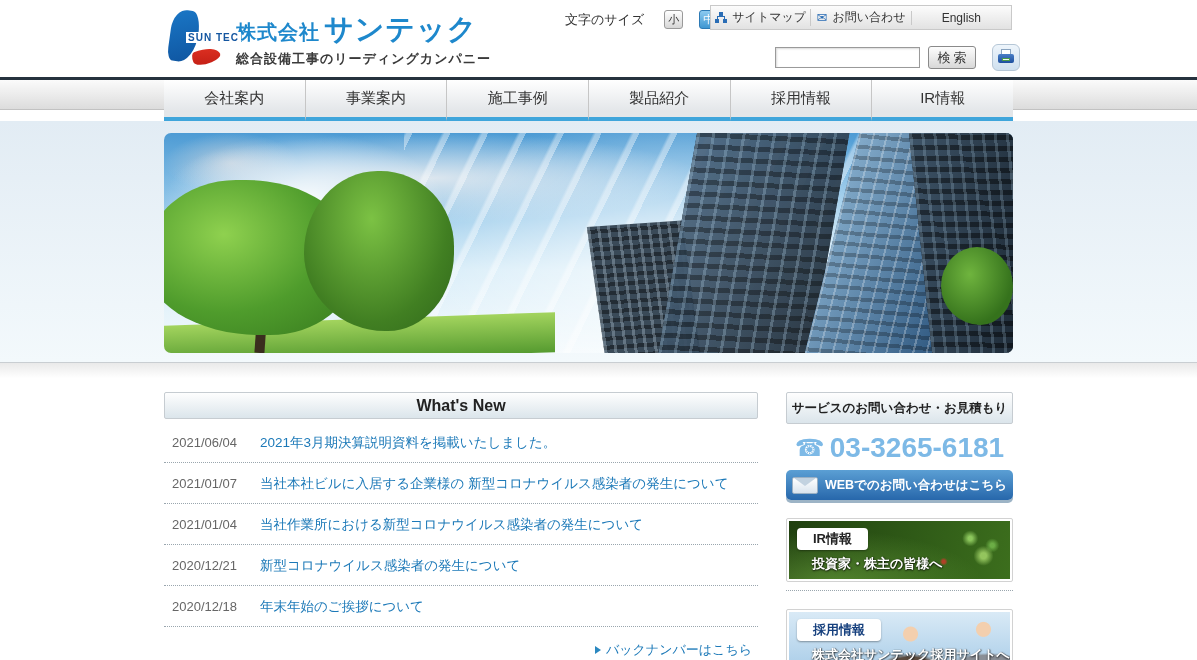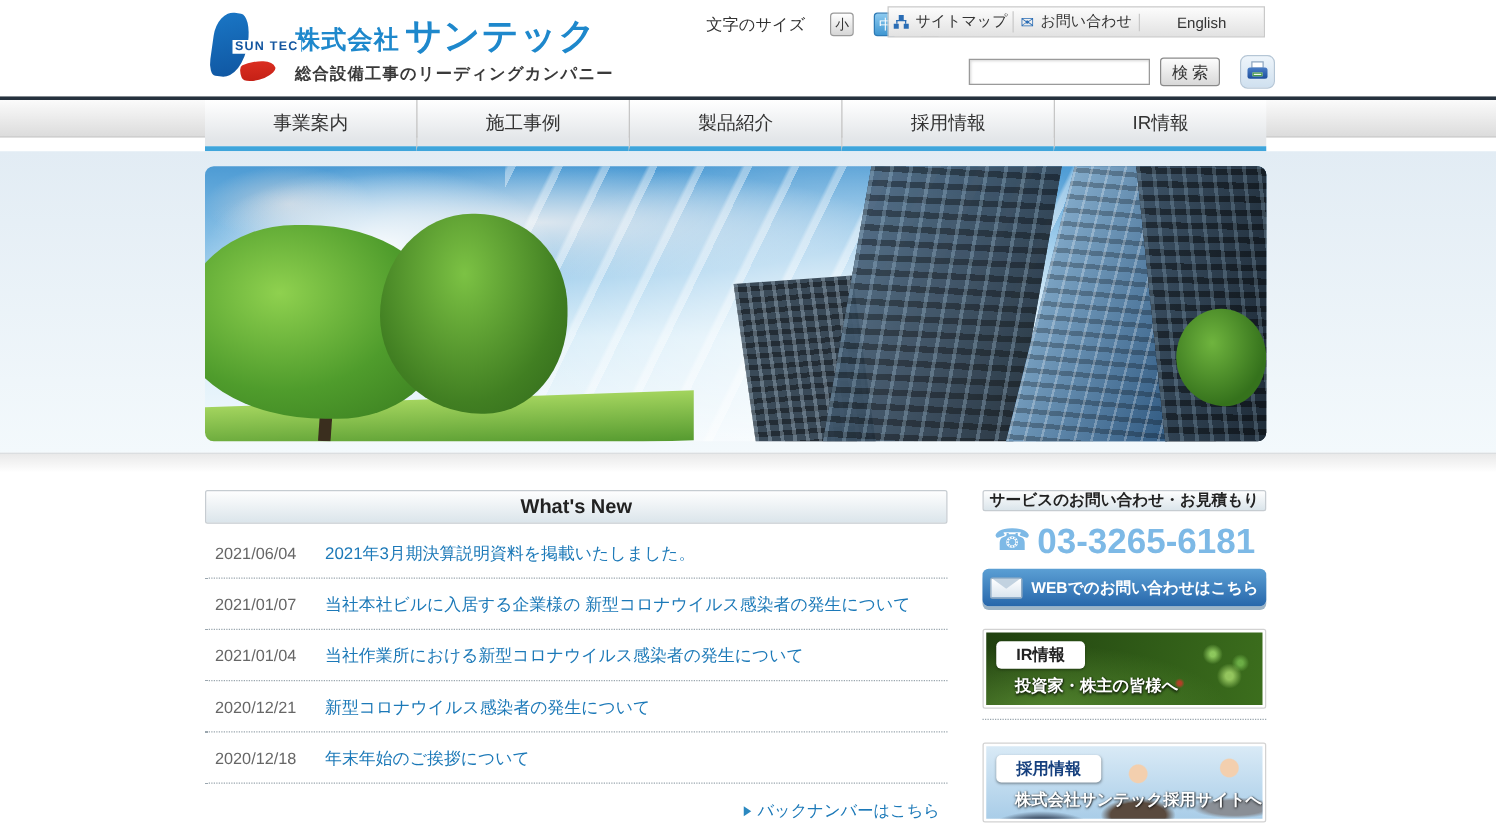--- a/index.html
+++ b/index.html
@@ -110,21 +110,21 @@
   .news-title { font-size:16px; font-weight:bold; color:#222; }
 
   .news-list { margin-top:3px; }
   .news-row { display:flex; align-items:baseline; padding:12px 4px 10px 8px; border-bottom:1px dotted #9aa6ae; }
   .news-date { width:88px; flex:none; font-size:13px; color:#666; }
   .news-link { font-size:13.5px; color:#1c79b8; text-decoration:none; cursor:pointer; }
   .backnumber { margin-top:13px; text-align:right; padding-right:6px; }
   .backnumber a { font-size:13px; color:#1c79b8; text-decoration:none; cursor:pointer; }
   .arrow-icon { display:inline-block; width:0; height:0; border-left:6px solid #2b88c0; border-top:4px solid transparent; border-bottom:4px solid transparent; margin-right:5px; }
 
-  .side-header { height:17px; display:flex; align-items:center; justify-content:center; border:1px solid #c6ccd1; background:linear-gradient(#fefefe,#dbe5eb); border-radius:2px; }
+  .side-header { height:32px; display:flex; align-items:center; justify-content:center; border:1px solid #c6ccd1; background:linear-gradient(#fefefe,#dbe5eb); border-radius:2px; }
   .side-header span { font-size:12.5px; font-weight:bold; color:#222; white-space:nowrap; }
   .phone-row { margin:8px 0 6px; display:flex; align-items:center; justify-content:center; gap:5px; color:#7db9e6; }
   .phone-icon { font-size:24px; line-height:1; }
   .phone-number { font-size:28px; font-weight:bold; letter-spacing:0; white-space:nowrap; }
   .web-btn { position:relative; width:227px; height:30px; border:none; border-radius:5px; background:linear-gradient(#5b9fd4,#2767ab); box-shadow:0 3px 0 #9db4c6; display:flex; align-items:center; justify-content:center; gap:7px; cursor:pointer; }
   .web-btn .env { position:relative; width:26px; height:17px; background:linear-gradient(#ffffff,#d9e4ee); border:1px solid #9ab0c4; border-radius:2px; flex:none; }
   .web-btn .env:before { content:""; position:absolute; left:1px; top:0; border-left:11px solid transparent; border-right:11px solid transparent; border-top:8px solid #c2d2e0; }
   .web-btn span.lbl { font-size:12.5px; font-weight:bold; color:#fff; white-space:nowrap; }
 
   .banner { margin-top:18px; border:1px solid #d2d2d2; background:#fff; padding:2px; border-radius:2px; cursor:pointer; }
@@ -203,20 +203,21 @@
         <span class="out"></span>
       </span>
     </div>
   </div>
 
   <div class="dark-line"></div>
 
   <div class="nav-zone">
     <div class="nav-bg"></div>
     <div class="nav-tabs">
+      <div class="nav-tab">会社案内</div>
       <div class="nav-tab">事業案内</div>
       <div class="nav-tab">施工事例</div>
       <div class="nav-tab">製品紹介</div>
       <div class="nav-tab">採用情報</div>
       <div class="nav-tab">IR情報</div>
     </div>
   </div>
 
   <div class="hero-zone">
     <div class="hero">

